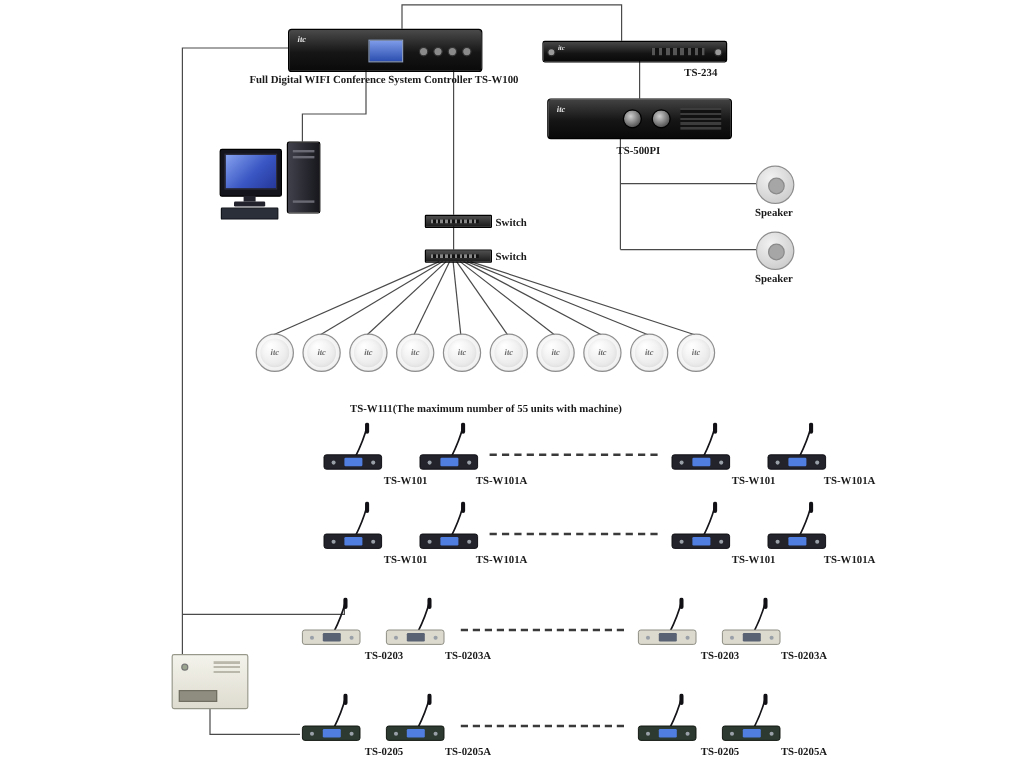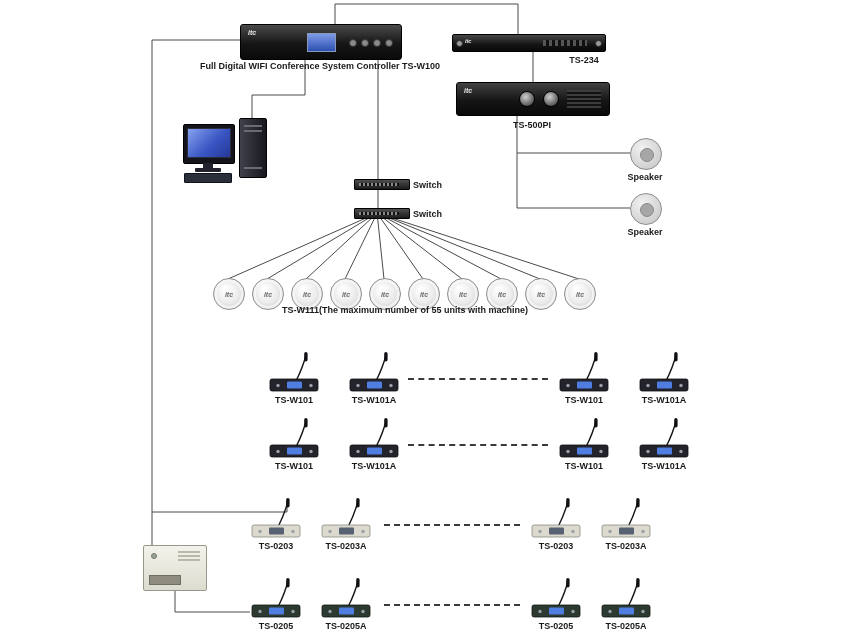--- a/index.html
+++ b/index.html
@@ -1,17 +1,17 @@
 <!DOCTYPE html>
 <html><head>
 <meta charset="utf-8">
 <style>
   html,body{margin:0;padding:0;background:#fff;}
   .canvas{position:relative;width:850px;height:640px;background:#ffffff;overflow:hidden;
-          font-family:Liberation Sans, sans-serif;}
+          font-family:Liberation Serif, serif;}
   .wires{position:absolute;left:0;top:0;z-index:1;}
   .wires polyline,.wires line{fill:none;stroke:#4a4a4a;stroke-width:1;}
   .comp{position:absolute;z-index:2;}
   .lbl{position:absolute;z-index:3;font-size:9px;font-weight:bold;color:#1a1a1a;text-align:center;line-height:11px;}
 
   
   .controller{left:240px;top:24px;width:160px;height:34px;border:1px solid #000;border-radius:3px;
               background:linear-gradient(#4a4a4a,#161616 55%,#0a0a0a);}
   .brand{position:absolute;left:7px;top:4px;font-size:7px;font-weight:bold;font-style:italic;color:#e8e8e8;}
   .ctrl-screen{position:absolute;left:66px;top:8px;width:27px;height:17px;border:1px solid #8899bb;
@@ -65,21 +65,21 @@
 
   
   .wifi-unit{position:absolute;top:278px;width:30px;height:30px;border-radius:50%;z-index:2;
       border:1px solid #8f8f8f;display:flex;align-items:center;justify-content:center;
       background:radial-gradient(circle at 38% 32%,#ffffff,#e6e6e6 70%,#d0d0d0);
       box-shadow:inset 0 0 0 3px rgba(255,255,255,.65), inset 0 0 6px rgba(0,0,0,.18);}
   .wifi-logo{font-size:7px;font-weight:bold;font-style:italic;color:#6b6b6b;}
 
   
   .mic{position:absolute;width:56px;height:40px;z-index:2;}
-  .mic-lbl{width:68px;}
+  .mic-lbl{width:68px;margin-left:44px;}
 
   
   .dashed{position:absolute;z-index:2;height:0;border-top:2px dashed #3a3a3a;}
   .dash1{left:408px;top:378px;width:140px;}
   .dash2{left:408px;top:444px;width:140px;}
   .dash3{left:384px;top:524px;width:136px;}
   .dash4{left:384px;top:604px;width:136px;}
 
   
   .power-box{left:143px;top:545px;width:62px;height:44px;border:1px solid #98988a;border-radius:2px;
@@ -91,21 +91,21 @@
   .pb-led{position:absolute;left:7px;top:7px;width:4px;height:4px;border-radius:50%;background:#9aa48e;border:1px solid #777;}
 
   
   .controller-lbl{left:170px;top:61px;width:300px;}
   .ts234-lbl{left:544px;top:55px;width:80px;}
   .ts500-lbl{left:492px;top:120px;width:80px;}
   .speaker-lbl-1{left:615px;top:172px;width:60px;}
   .speaker-lbl-2{left:615px;top:227px;width:60px;}
   .switch-lbl-1{left:413px;top:180px;width:50px;text-align:left;}
   .switch-lbl-2{left:413px;top:209px;width:50px;text-align:left;}
-  .note-lbl{left:240px;top:305px;width:330px;}
+  .note-lbl{left:240px;top:335px;width:330px;}
 </style>
 </head>
 <body>
 
 <div class="canvas">
 
   <svg class="wires" width="850" height="640">
     <polyline points="335,24 335,4 518,4 518,34"></polyline>
     <polyline points="533,50 533,82"></polyline>
     <polyline points="517,114 517,208"></polyline>

